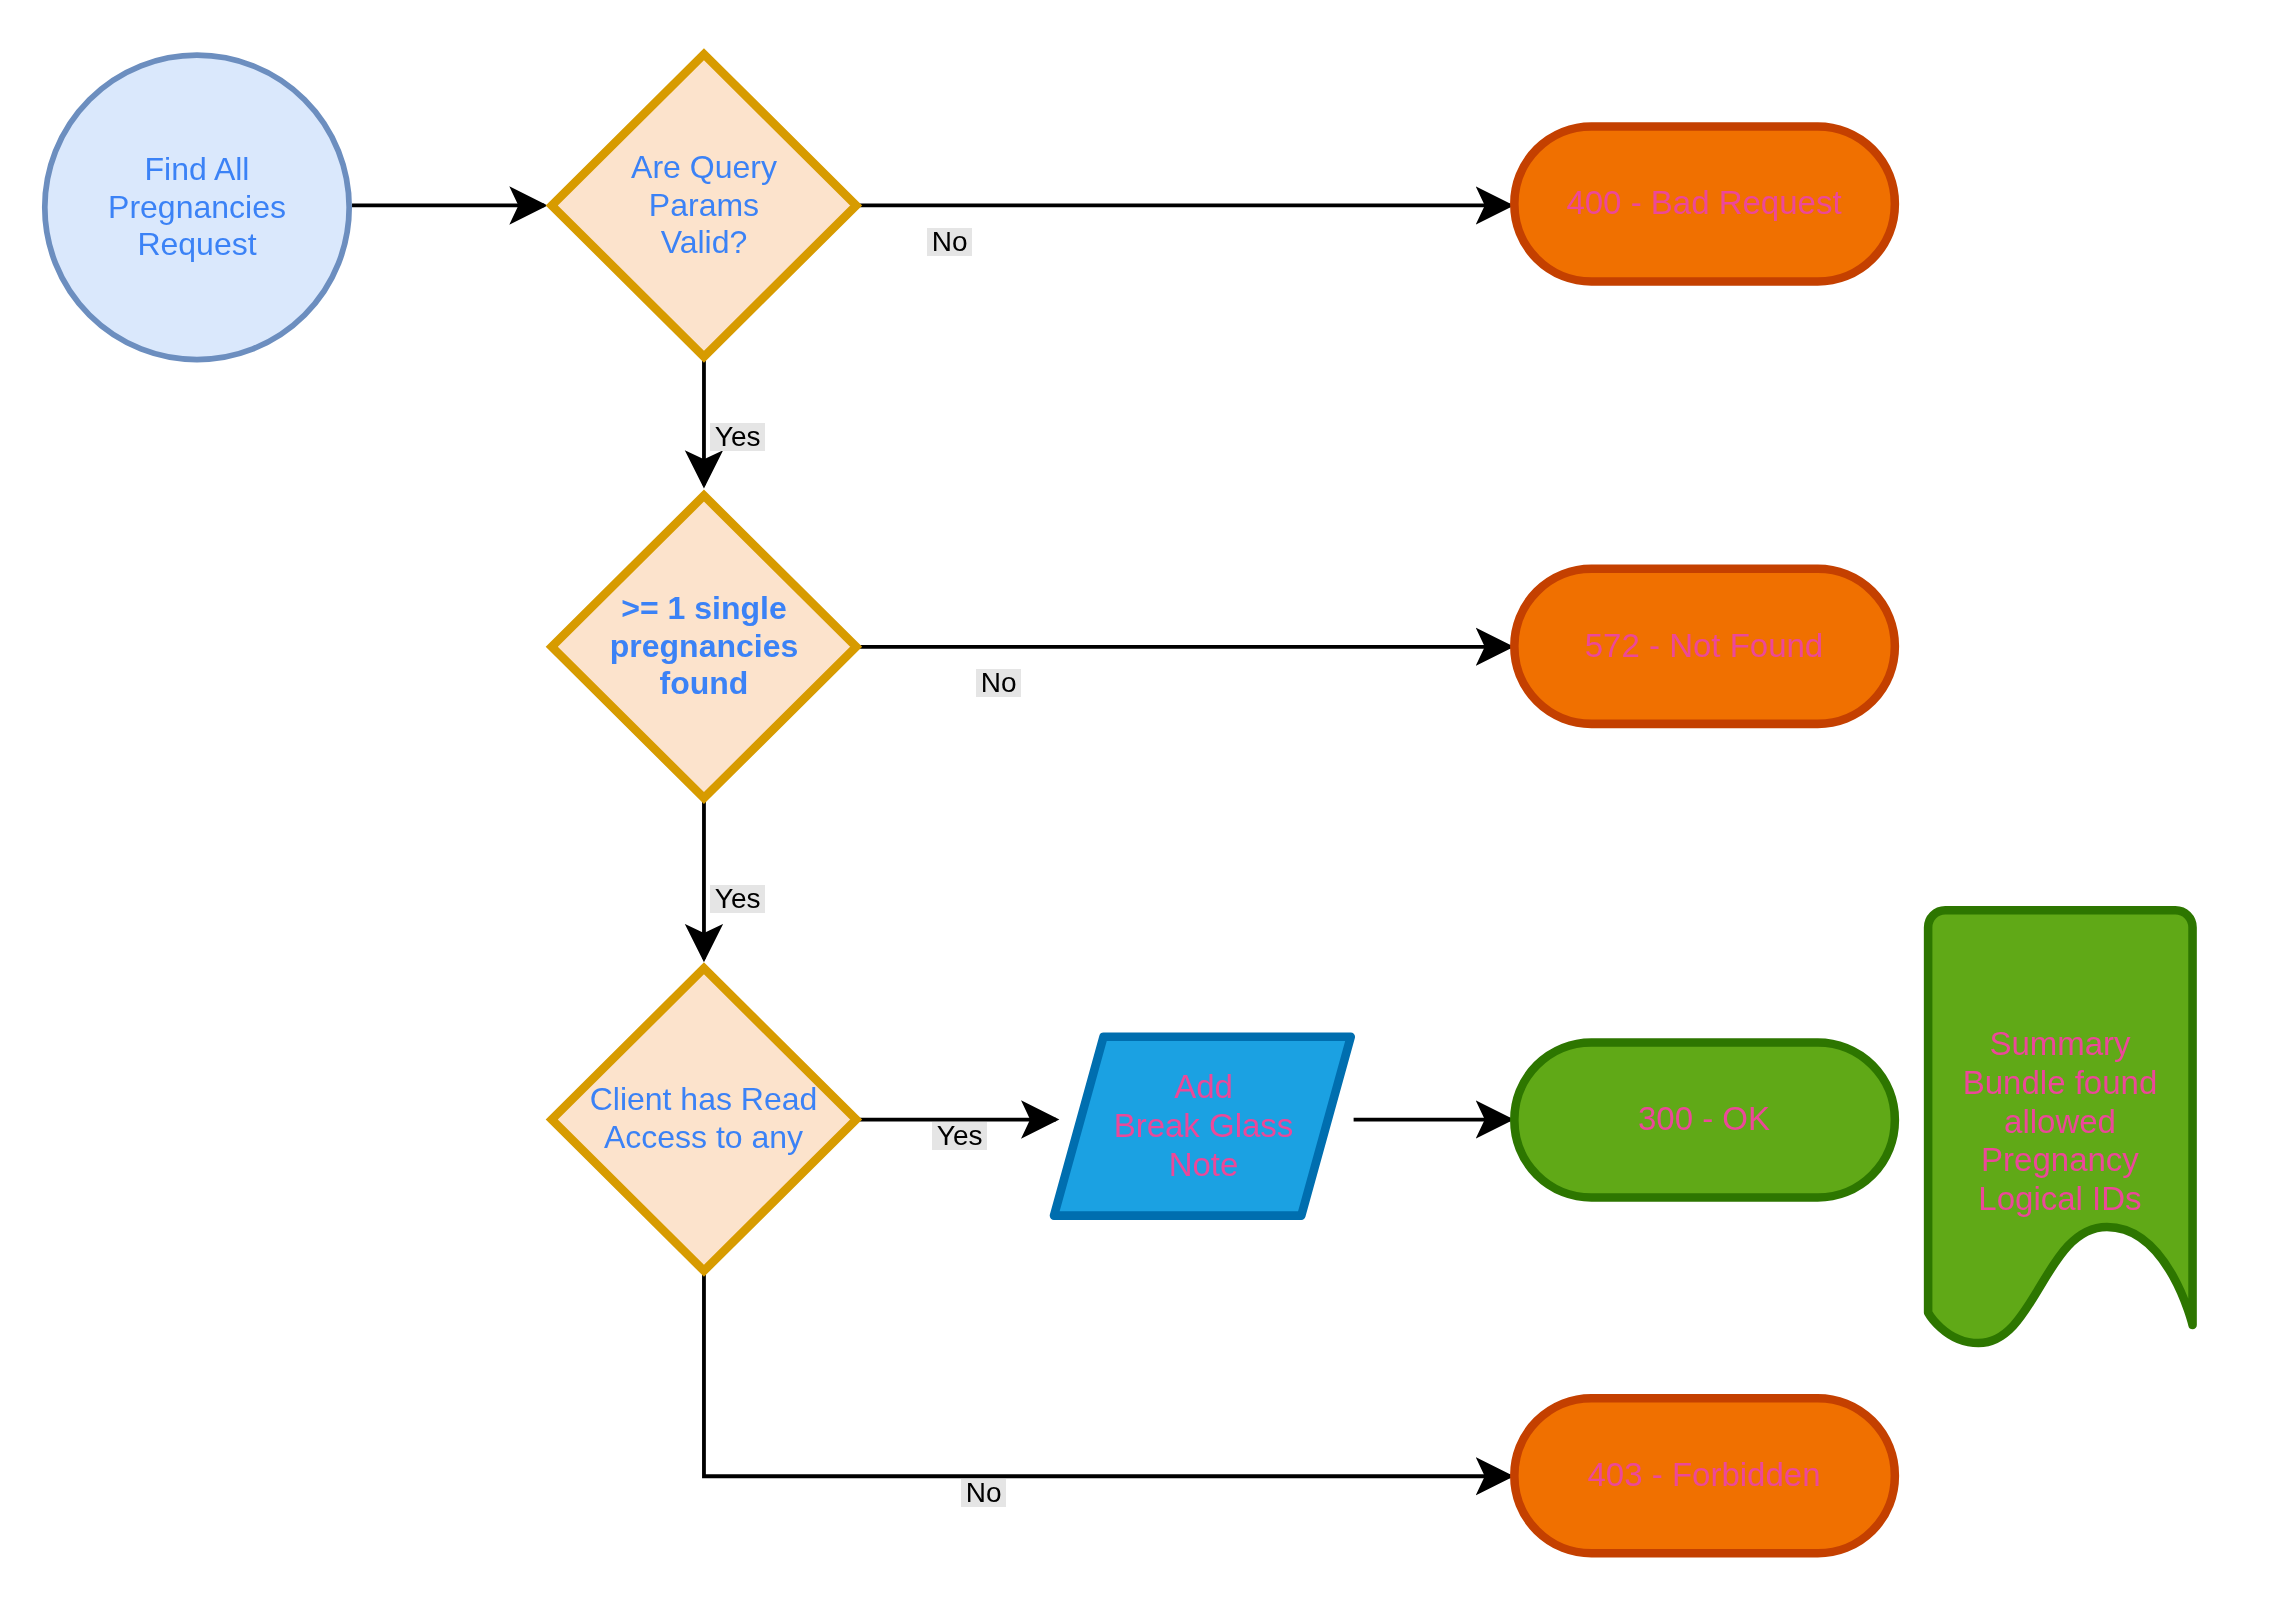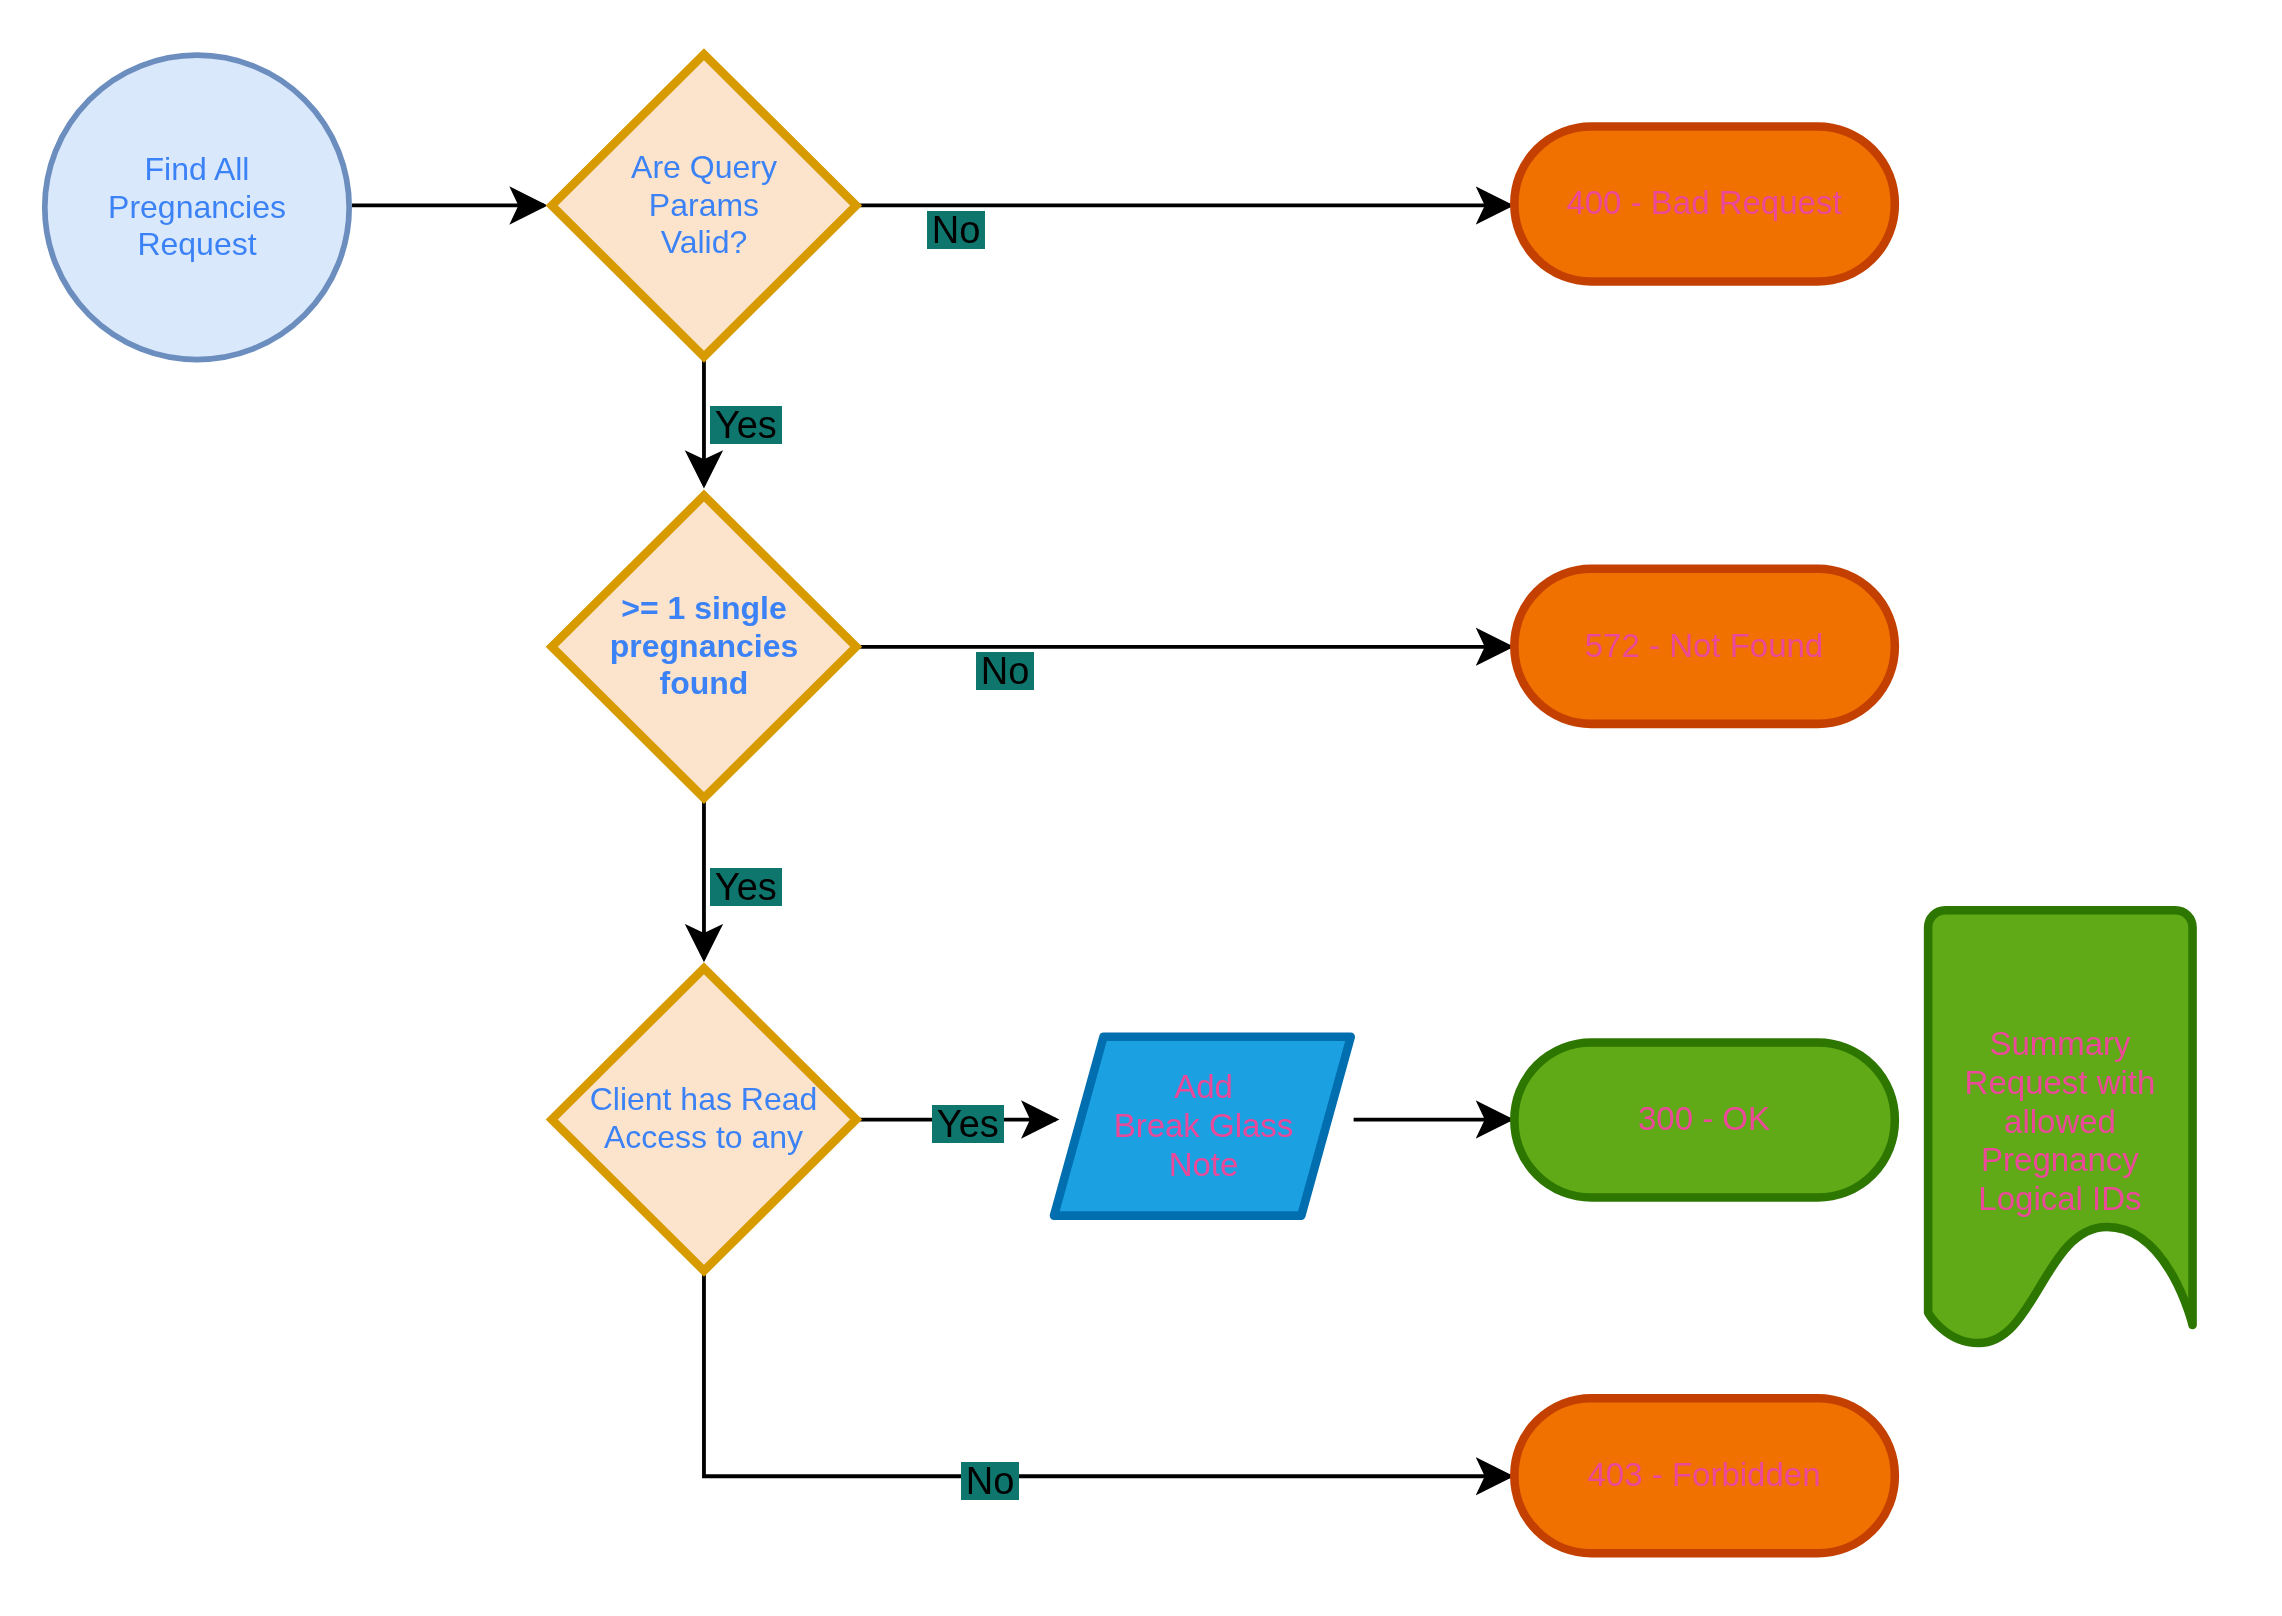--- a/index.html
+++ b/index.html
@@ -5,21 +5,21 @@
   html,body{margin:0;padding:0;background:#ffffff;}
   body{width:2283px;height:1617px;position:relative;overflow:hidden;
        font-family:"Liberation Sans","DejaVu Sans",sans-serif;}
   #canvas{position:absolute;inset:0;width:2283px;height:1617px;}
   .node-label{
     position:absolute;display:flex;align-items:center;justify-content:center;
     text-align:center;line-height:1.18;pointer-events:none;white-space:pre-line;
   }
   .edge-label{
     position:absolute;display:flex;align-items:center;justify-content:center;
-    font-size:38px;color:#000000;background:#0f766e;padding:0 4.8px;line-height:1;
+    font-size:28px;color:#000000;background:#e5e5e5;padding:0 4.8px;line-height:1;margin-top:17px;
   }
   .dark{color:#3b82f6;}
   .light{color:#ec4899;}
   .hit{position:absolute;}
 </style>
 </head>
 <body>
 
 <svg id="canvas" viewBox="0 0 2400 1700" xmlns="http://www.w3.org/2000/svg">
   <defs>
@@ -89,21 +89,21 @@
 
 <div class="node-label light" style="left:1056px;top:1037px;width:295px;height:179px;font-size:33px;">Add
 Break Glass
 Note</div>
 
 <div class="node-label light" style="left:1514px;top:1042px;width:380px;height:155px;font-size:33px;">300 - OK</div>
 
 <div class="node-label light" style="left:1514px;top:1398px;width:380px;height:155px;font-size:33px;">403 - Forbidden</div>
 
 <div class="node-label light" style="left:1928px;top:1008px;width:264px;height:228px;font-size:33px;">Summary
-Request with
+Bundle found
 allowed
 Pregnancy
 Logical IDs</div>
 
 <div class="edge-label" style="left:927px;top:211px;">No</div>
 
 <div class="edge-label" style="left:710px;top:406px;">Yes</div>
 
 <div class="edge-label" style="left:976px;top:652px;">No</div>
 

